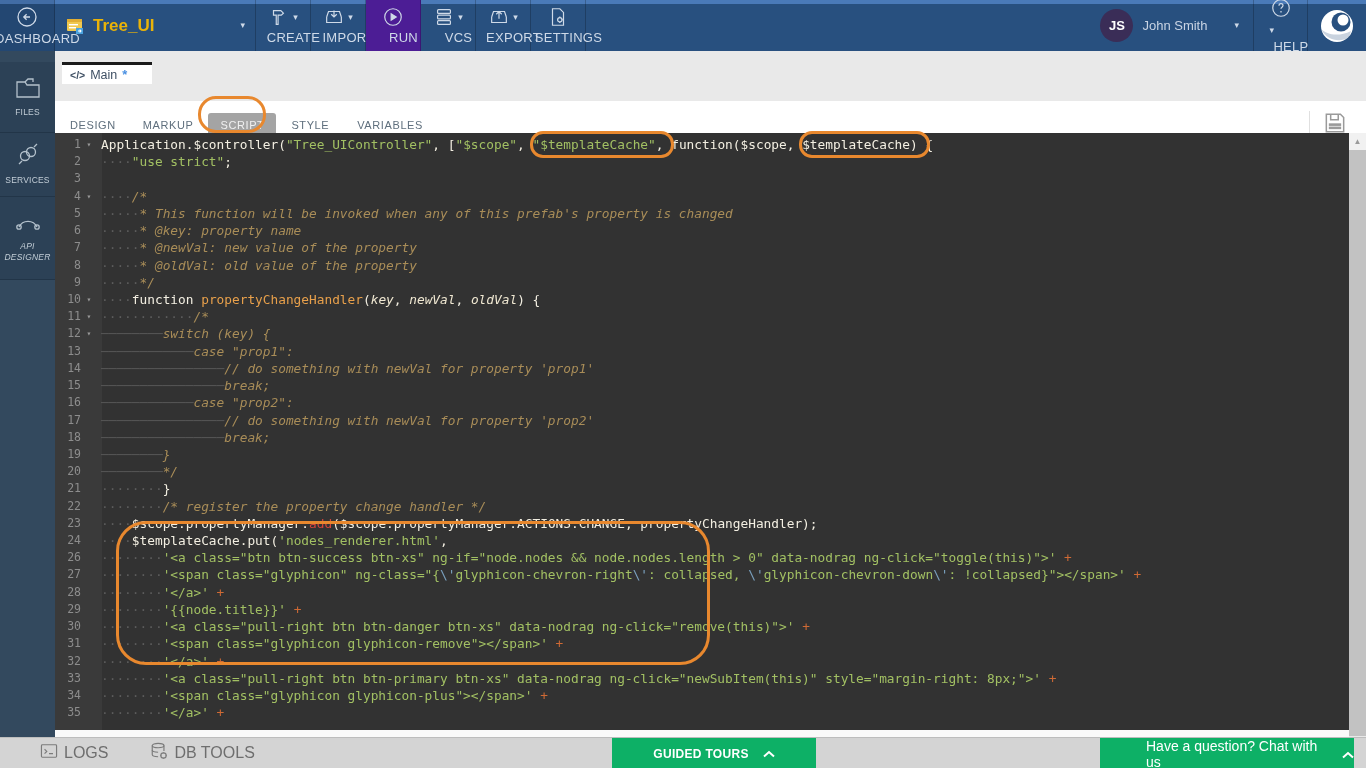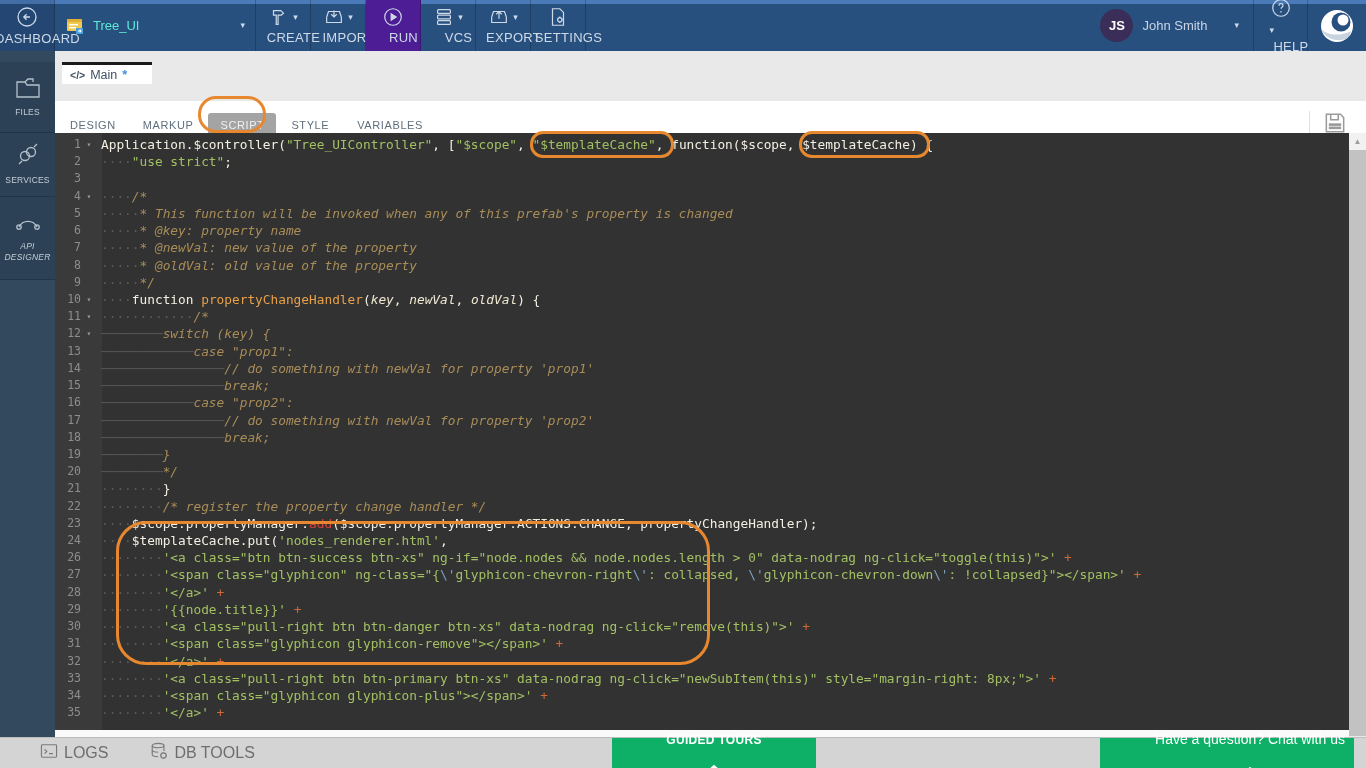--- a/index.html
+++ b/index.html
@@ -12,21 +12,21 @@
             background:#28507f; display:flex; align-items:stretch; }
   .header::before { content:""; position:absolute; left:0; top:0; width:100%; height:4px;
                     background:#4a7ab8; }
   .hsec { position:relative; display:flex; flex-direction:column; align-items:center;
           justify-content:center; color:#dbe4ef; border-right:1px solid rgba(0,0,0,.22); }
   .hsec .hlabel { font-size:13px; letter-spacing:.3px; margin-top:2px; color:#cfdae8; white-space:nowrap;padding-left:21px; }
   .hicon svg { display:block; }
   .caret { font-size:9px; color:#cfdae8; line-height:1; }
   .sec-dashboard { width:55px; background:rgba(0,0,0,.10); }
   .sec-project { width:201px; flex-direction:row; justify-content:flex-start; padding:0 10px; gap:8px; }
-  .sec-project .pname { font-size:13px; color:#5eead4; flex:1; }
+  .sec-project .pname { font-size:17px; color:#eab308; flex:1;font-weight:bold; }
   .toolbtn { width:55px; }
   .toolbtn .iconrow { display:flex; align-items:center; gap:3px; }
   .sec-run { background:#4c1d95; }
   .hspacer { flex:1; border-right:none; }
   .sec-user { flex-direction:row; gap:9px; padding:0 14px; border-right:1px solid rgba(0,0,0,.22); }
   .avatar { width:33px; height:33px; border-radius:50%; background:#3a2d57; color:#fff;
             font-size:13px; font-weight:bold; display:flex; align-items:center; justify-content:center; }
   .username { font-size:13px; color:#c9d4e4; margin-right:18px; }
   .sec-help { width:54px; }
   .sec-logo { width:58px; border-right:none; }
@@ -92,21 +92,21 @@
   .ann3 { left:198px; top:96px; width:68px; height:37px; border-radius:18px; }
   .ann4 { left:116px; top:521px; width:594px; height:144px; border-radius:30px; }
 
   
   .bottombar { position:absolute; left:0; top:737px; width:1366px; height:31px; background:#d4d4d4;
                border-top:1px solid #bdbdbd; display:flex; align-items:center; color:#6e6e6e; }
   .bbitem { display:flex; align-items:center; gap:6px; font-size:16px; cursor:pointer; white-space:nowrap; }
   .bb-logs { margin-left:40px; }
   .bb-db { margin-left:42px; }
   .greenbtn { position:absolute; top:0; height:31px; background:#0db066; color:#fff; display:flex;
-              align-items:center; justify-content:center; gap:14px; cursor:pointer;flex-direction:column; }
+              align-items:center; justify-content:center; gap:14px; cursor:pointer; }
   .btn-tours { left:612px; width:204px; font-size:12px; font-weight:bold; letter-spacing:.3px; }
   .btn-chat { left:1100px; width:254px; font-size:14px;padding-left:46px; }
 </style>
 </head>
 <body>
 
 <div id="stage">
 
   <div class="header">
     <div class="hsec sec-dashboard">

